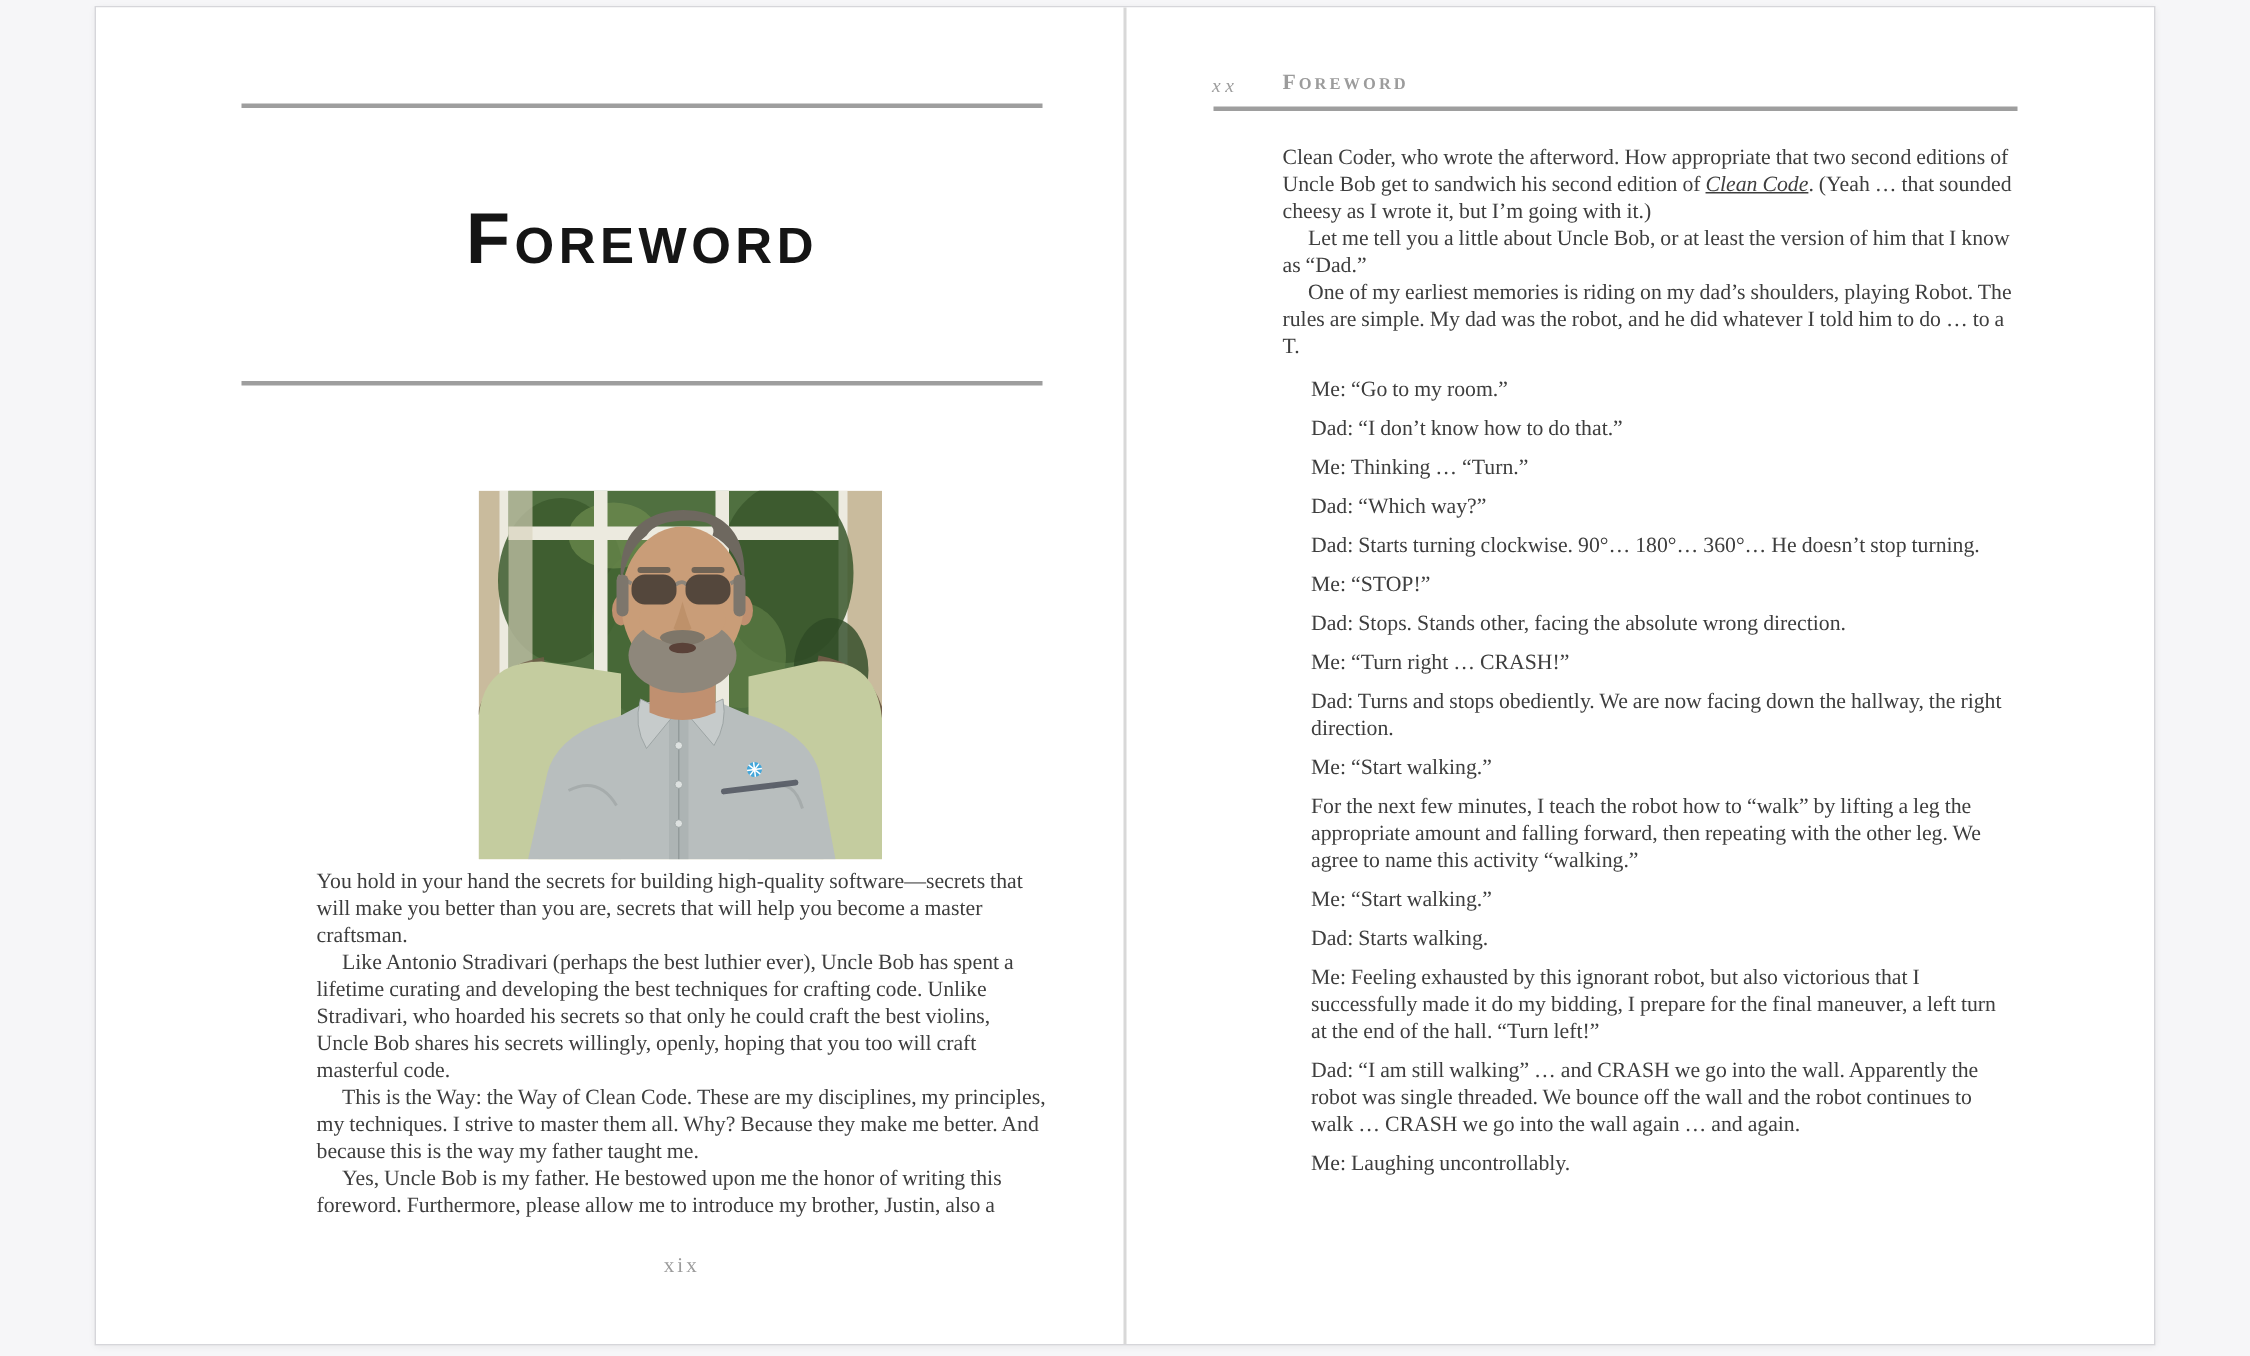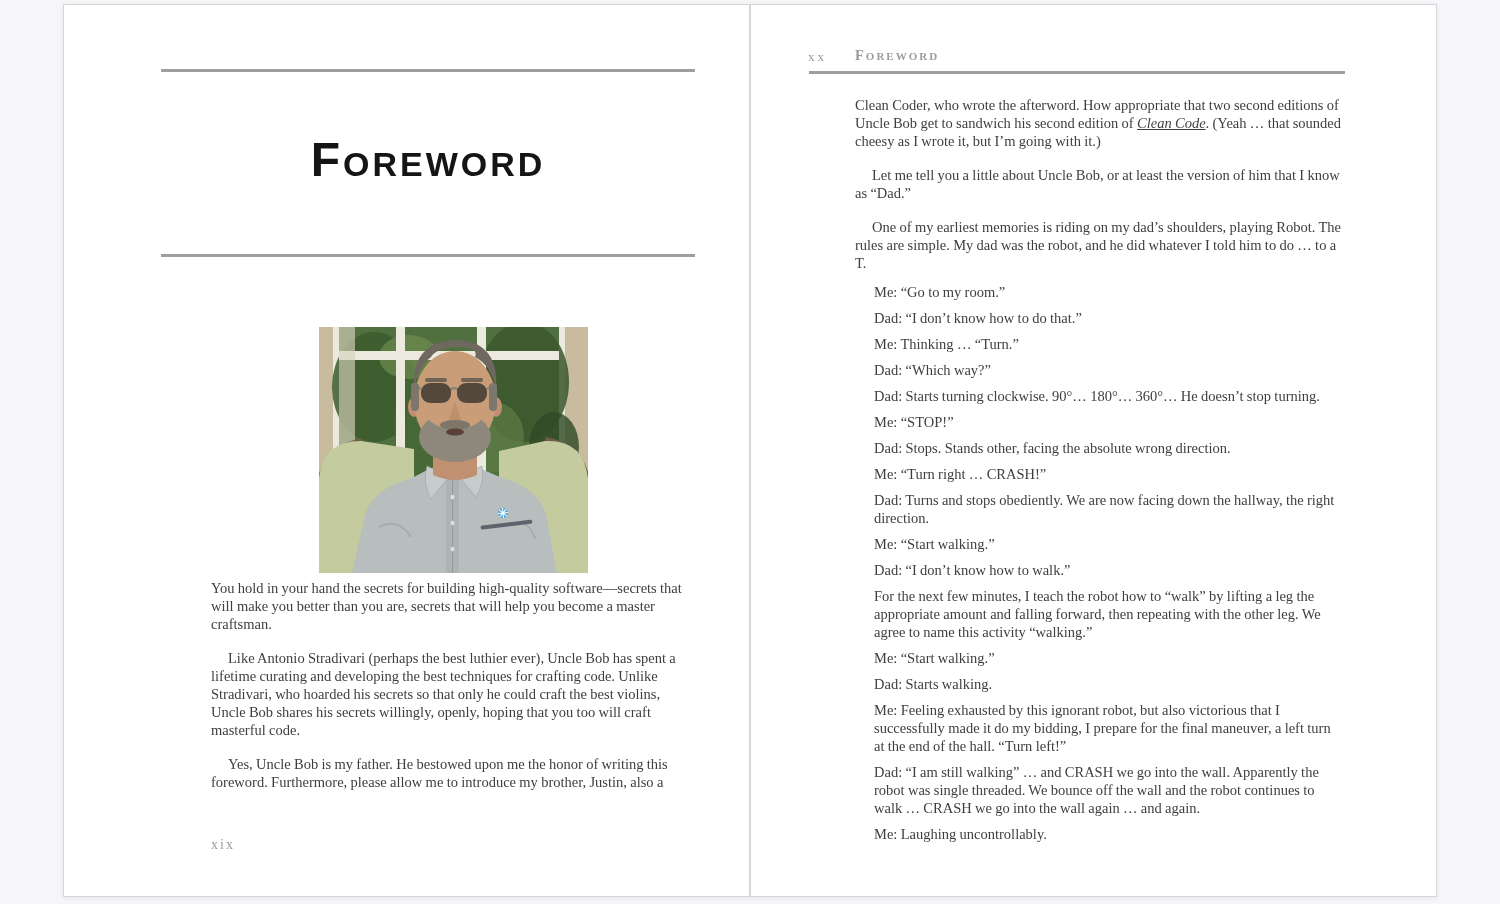--- a/index.html
+++ b/index.html
@@ -44,39 +44,39 @@
 
   .body-serif {
     font-family: "Liberation Serif", serif;
     color: #3e3e3e;
     font-size: 14.5px; line-height: 18px;
     word-spacing: -0.3px;
   }
   .left-body  { position: absolute; left: 147px; top: 574px; width: 487px; }
   .right-body { position: absolute; left: 104px; top: 91px;  width: 488px; }
   .body-serif p { margin: 0; }
-  .body-serif p.ind { text-indent: 17px; margin-top: 16px; }
+  .body-serif p.ind { text-indent: 17px; }
 
   .dialogue { padding-left: 19px; margin-top: 11px; }
   .dialogue p { margin: 0 0 8px 0; }
 
   .folio {
     position: absolute; left: 147px; top: 832px; width: 487px;
-    text-align: left;
+    text-align: center;
     font-family: "Liberation Serif", serif;
     font-size: 14px; letter-spacing: 2px; color: #9b9b9b;
   }
 
   .running-head {
     position: absolute; top: 42px; left: 0; width: 100%; height: 20px;
     color: #9c9c9c; font-family: "Liberation Serif", serif;
   }
   .rh-num {
     position: absolute; left: 57px; top: 2px;
-    font-size: 13px; letter-spacing: 3px;
+    font-size: 13px; letter-spacing: 3px; font-style: italic;
   }
   .rh-title {
     position: absolute; left: 104px; top: 0;
     font-size: 11px; letter-spacing: 2px; font-weight: 600;
   }
   .rh-title .rh-cap { font-size: 14.5px; }
 
   i { font-style: italic; text-decoration: underline; }
 </style>
 </head>
@@ -171,20 +171,21 @@
           <path d="M95,62 Q92,24 122,15 Q136,11 152,15 Q180,24 177,62 Q172,38 156,30 Q160,20 140,20 Q118,20 112,30 Q99,40 95,62 Z" fill="#6e685f"></path>
           <rect x="92" y="56" width="8" height="28" rx="4" fill="#7d766c"></rect>
           <rect x="170" y="56" width="8" height="28" rx="4" fill="#7d766c"></rect>
         </g>
       </svg>
     </figure>
 
     <div class="left-body body-serif">
       <p>You hold in your hand the secrets for building high-quality software—secrets that will make you better than you are, secrets that will help you become a master craftsman.</p>
       <p class="ind">Like Antonio Stradivari (perhaps the best luthier ever), Uncle Bob has spent a lifetime curating and developing the best techniques for crafting code. Unlike Stradivari, who hoarded his secrets so that only he could craft the best violins, Uncle Bob shares his secrets willingly, openly, hoping that you too will craft masterful code.</p>
+      <p class="ind">This is the Way: the Way of Clean Code. These are my disciplines, my principles, my techniques. I strive to master them all. Why? Because they make me better. And because this is the way my father taught me.</p>
       <p class="ind">Yes, Uncle Bob is my father. He bestowed upon me the honor of writing this foreword. Furthermore, please allow me to introduce my brother, Justin, also a</p>
     </div>
 
     <div class="folio">xix</div>
   </section>
 
   <section class="page page-right">
 
     <header class="running-head">
       <span class="rh-num">xx</span>
@@ -202,21 +203,20 @@
         <p>Me: “Go to my room.”</p>
         <p>Dad: “I don’t know how to do that.”</p>
         <p>Me: Thinking … “Turn.”</p>
         <p>Dad: “Which way?”</p>
         <p>Dad: Starts turning clockwise. 90°… 180°… 360°… He doesn’t stop turning.</p>
         <p>Me: “STOP!”</p>
         <p>Dad: Stops. Stands other, facing the absolute wrong direction.</p>
         <p>Me: “Turn right … CRASH!”</p>
         <p>Dad: Turns and stops obediently. We are now facing down the hallway, the right direction.</p>
         <p>Me: “Start walking.”</p>
-        <p>Dad: “I don’t know how to walk.”</p>
         <p>For the next few minutes, I teach the robot how to “walk” by lifting a leg the appropriate amount and falling forward, then repeating with the other leg. We agree to name this activity “walking.”</p>
         <p>Me: “Start walking.”</p>
         <p>Dad: Starts walking.</p>
         <p>Me: Feeling exhausted by this ignorant robot, but also victorious that I successfully made it do my bidding, I prepare for the final maneuver, a left turn at the end of the hall. “Turn left!”</p>
         <p>Dad: “I am still walking” … and CRASH we go into the wall. Apparently the robot was single threaded. We bounce off the wall and the robot continues to walk … CRASH we go into the wall again … and again.</p>
         <p>Me: Laughing uncontrollably.</p>
       </div>
     </div>
   </section>
 </div>

